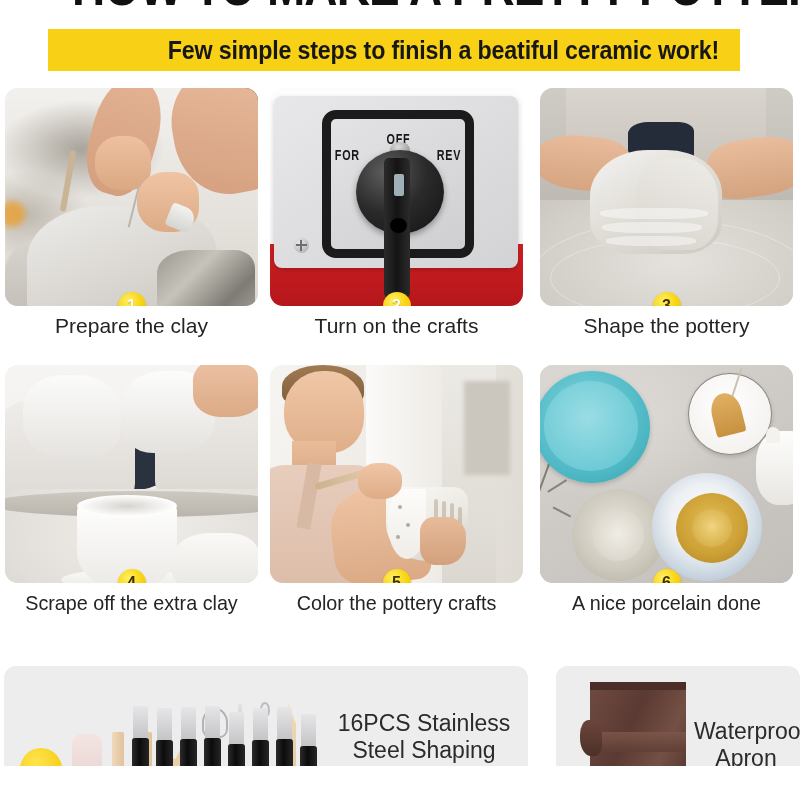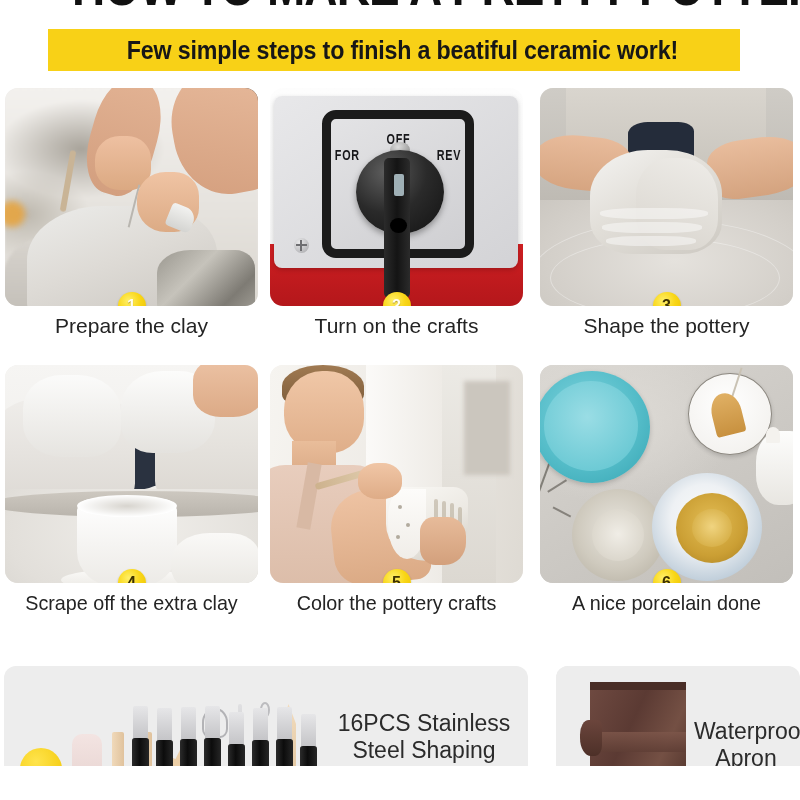--- a/index.html
+++ b/index.html
@@ -21,21 +21,21 @@
     letter-spacing:-1px;
     color:#111111;
     transform:scaleX(0.82); transform-origin:center top;
     white-space:nowrap;
   }
 
   
   .banner {
     position:absolute; left:48px; top:29px; width:692px; height:42px;
     background:#f8d117;
-    display:flex; align-items:center; justify-content:center;padding-left:16px;
+    display:flex; align-items:center; justify-content:flex-end;padding-left:16px;
   }
   .banner-text {
     font-weight:bold; font-size:25px; color:#171717;
     transform:scaleX(0.93);
     white-space:nowrap; letter-spacing:-0.2px;
   }
 
   
   .grid { position:absolute; left:0; top:88px; width:800px; }
   .row { position:relative; height:277px; }

